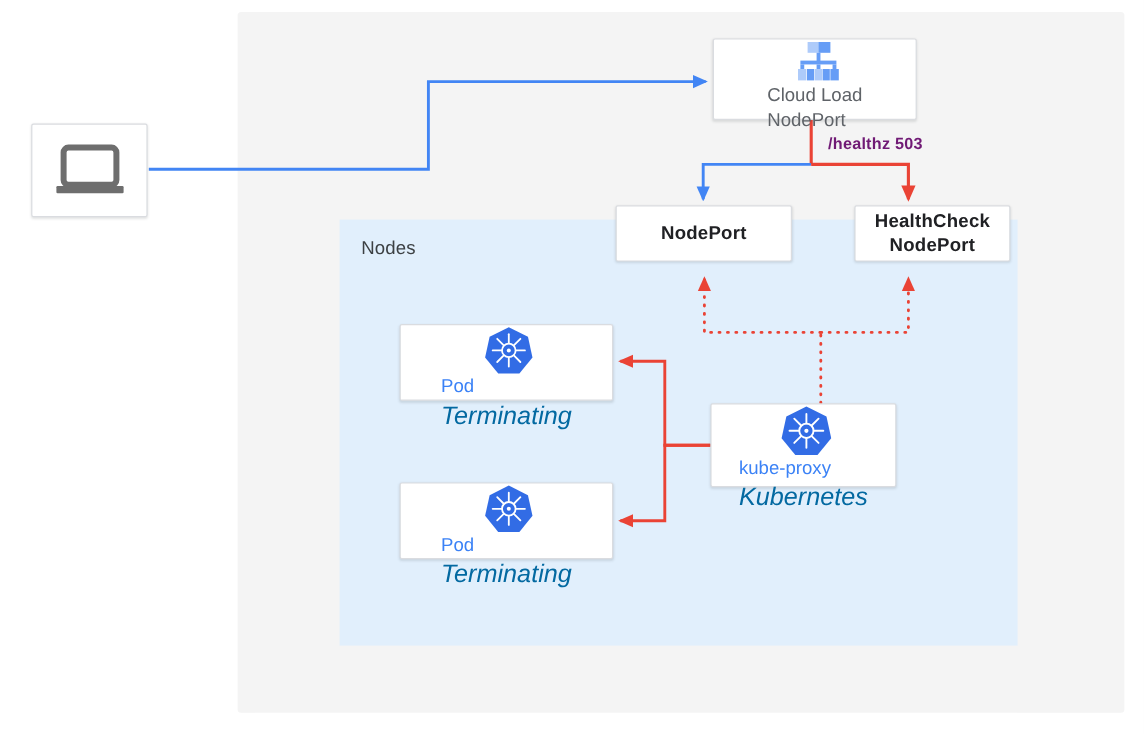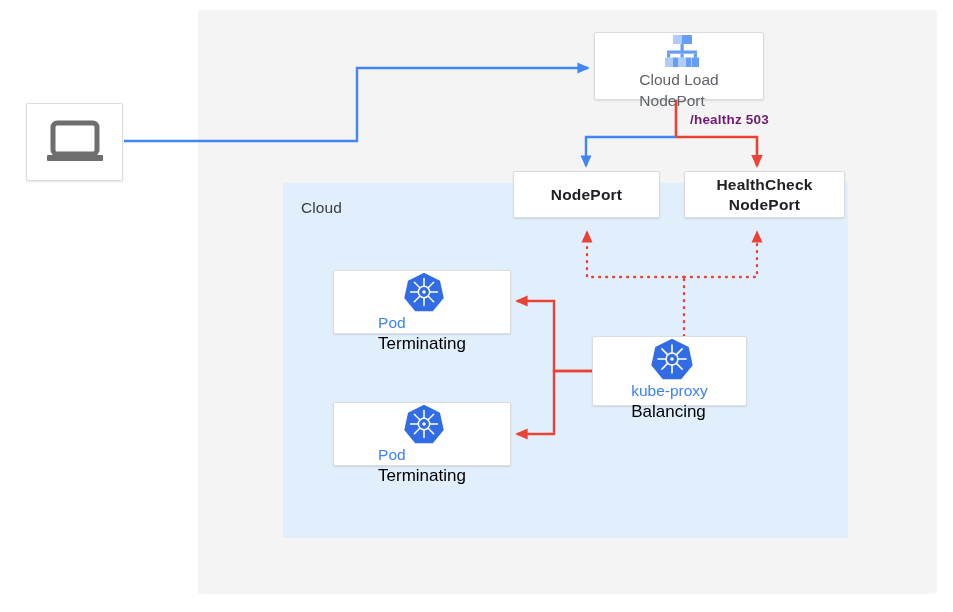--- a/index.html
+++ b/index.html
@@ -68,38 +68,39 @@
     color: #202124;
     line-height: 1.25;
     letter-spacing: .2px;
   }
   .lbl-main {
     font-size: 15.5px;
     color: #3b82f6;
     line-height: 1.32;
   }
   .lbl-sub {
-    font-size: 17px;
-    color: #000000;
+    font-size: 21px;
+    color: #0369a1;
     line-height: 1.32;
+    font-style: italic;
   }
   .lbl-2line {
     font-size: 15.5px;
     color: #5f6368;
     line-height: 1.38;
   }
   
   .laptop-box {
     left: 26px; top: 103px; width: 97px; height: 78px;
   }
   
   .clb-box { left: 594px; top: 32px; width: 170px; height: 68px; }
   
   .np-box  { left: 513px; top: 171px; width: 147px; height: 47px; }
-  .hcnp-box{ left: 684px; top: 171px; width: 161px; height: 47px; }
+  .hcnp-box{ left: 712px; top: 171px; width: 130px; height: 47px; }
   
   .pod1-box { left: 333px; top: 270px; width: 178px; height: 64px; }
   .pod2-box { left: 333px; top: 402px; width: 178px; height: 64px; }
   
   .kp-box  { left: 592px; top: 336px; width: 155px; height: 70px; }
 
   .icon-wrap { display: flex; align-items: center; justify-content: center; flex: none; }
   .healthz-label {
     position: absolute;
     left: 690px;
@@ -117,21 +118,21 @@
   }
 </style>
 </head>
 <body>
 
 <div id="canvas">
 
   <div class="gray-panel"></div>
 
   <div class="nodes-region"></div>
-  <div class="nodes-label">Cloud</div>
+  <div class="nodes-label">Nodes</div>
 
   <svg class="edges" viewBox="0 0 953 612">
     <defs>
       <marker id="arrow-blue" viewBox="0 0 10 10" refX="8.5" refY="5" markerWidth="5.2" markerHeight="5.2" orient="auto-start-reverse">
         <path d="M 0 0.6 L 10 5 L 0 9.4 z" fill="#4285f4"></path>
       </marker>
       <marker id="arrow-red" viewBox="0 0 10 10" refX="8.5" refY="5" markerWidth="5.2" markerHeight="5.2" orient="auto-start-reverse">
         <path d="M 0 0.6 L 10 5 L 0 9.4 z" fill="#ea4335"></path>
       </marker>
       <marker id="arrow-red-dot" viewBox="0 0 10 10" refX="8.5" refY="5" markerWidth="5.2" markerHeight="5.2" orient="auto-start-reverse">
@@ -269,17 +270,17 @@
           <line x1="64" y1="50" x2="82" y2="50"></line>
           <line x1="27" y1="27" x2="40" y2="40"></line>
           <line x1="60" y1="60" x2="73" y2="73"></line>
           <line x1="73" y1="27" x2="60" y2="40"></line>
           <line x1="40" y1="60" x2="27" y2="73"></line>
         </g>
       </svg>
     </span>
     <span>
       <span class="lbl-main">kube-proxy</span><br>
-      <span class="lbl-sub">Balancing</span>
+      <span class="lbl-sub">Kubernetes</span>
     </span>
   </div>
 
 </div>
 
 </body></html>

